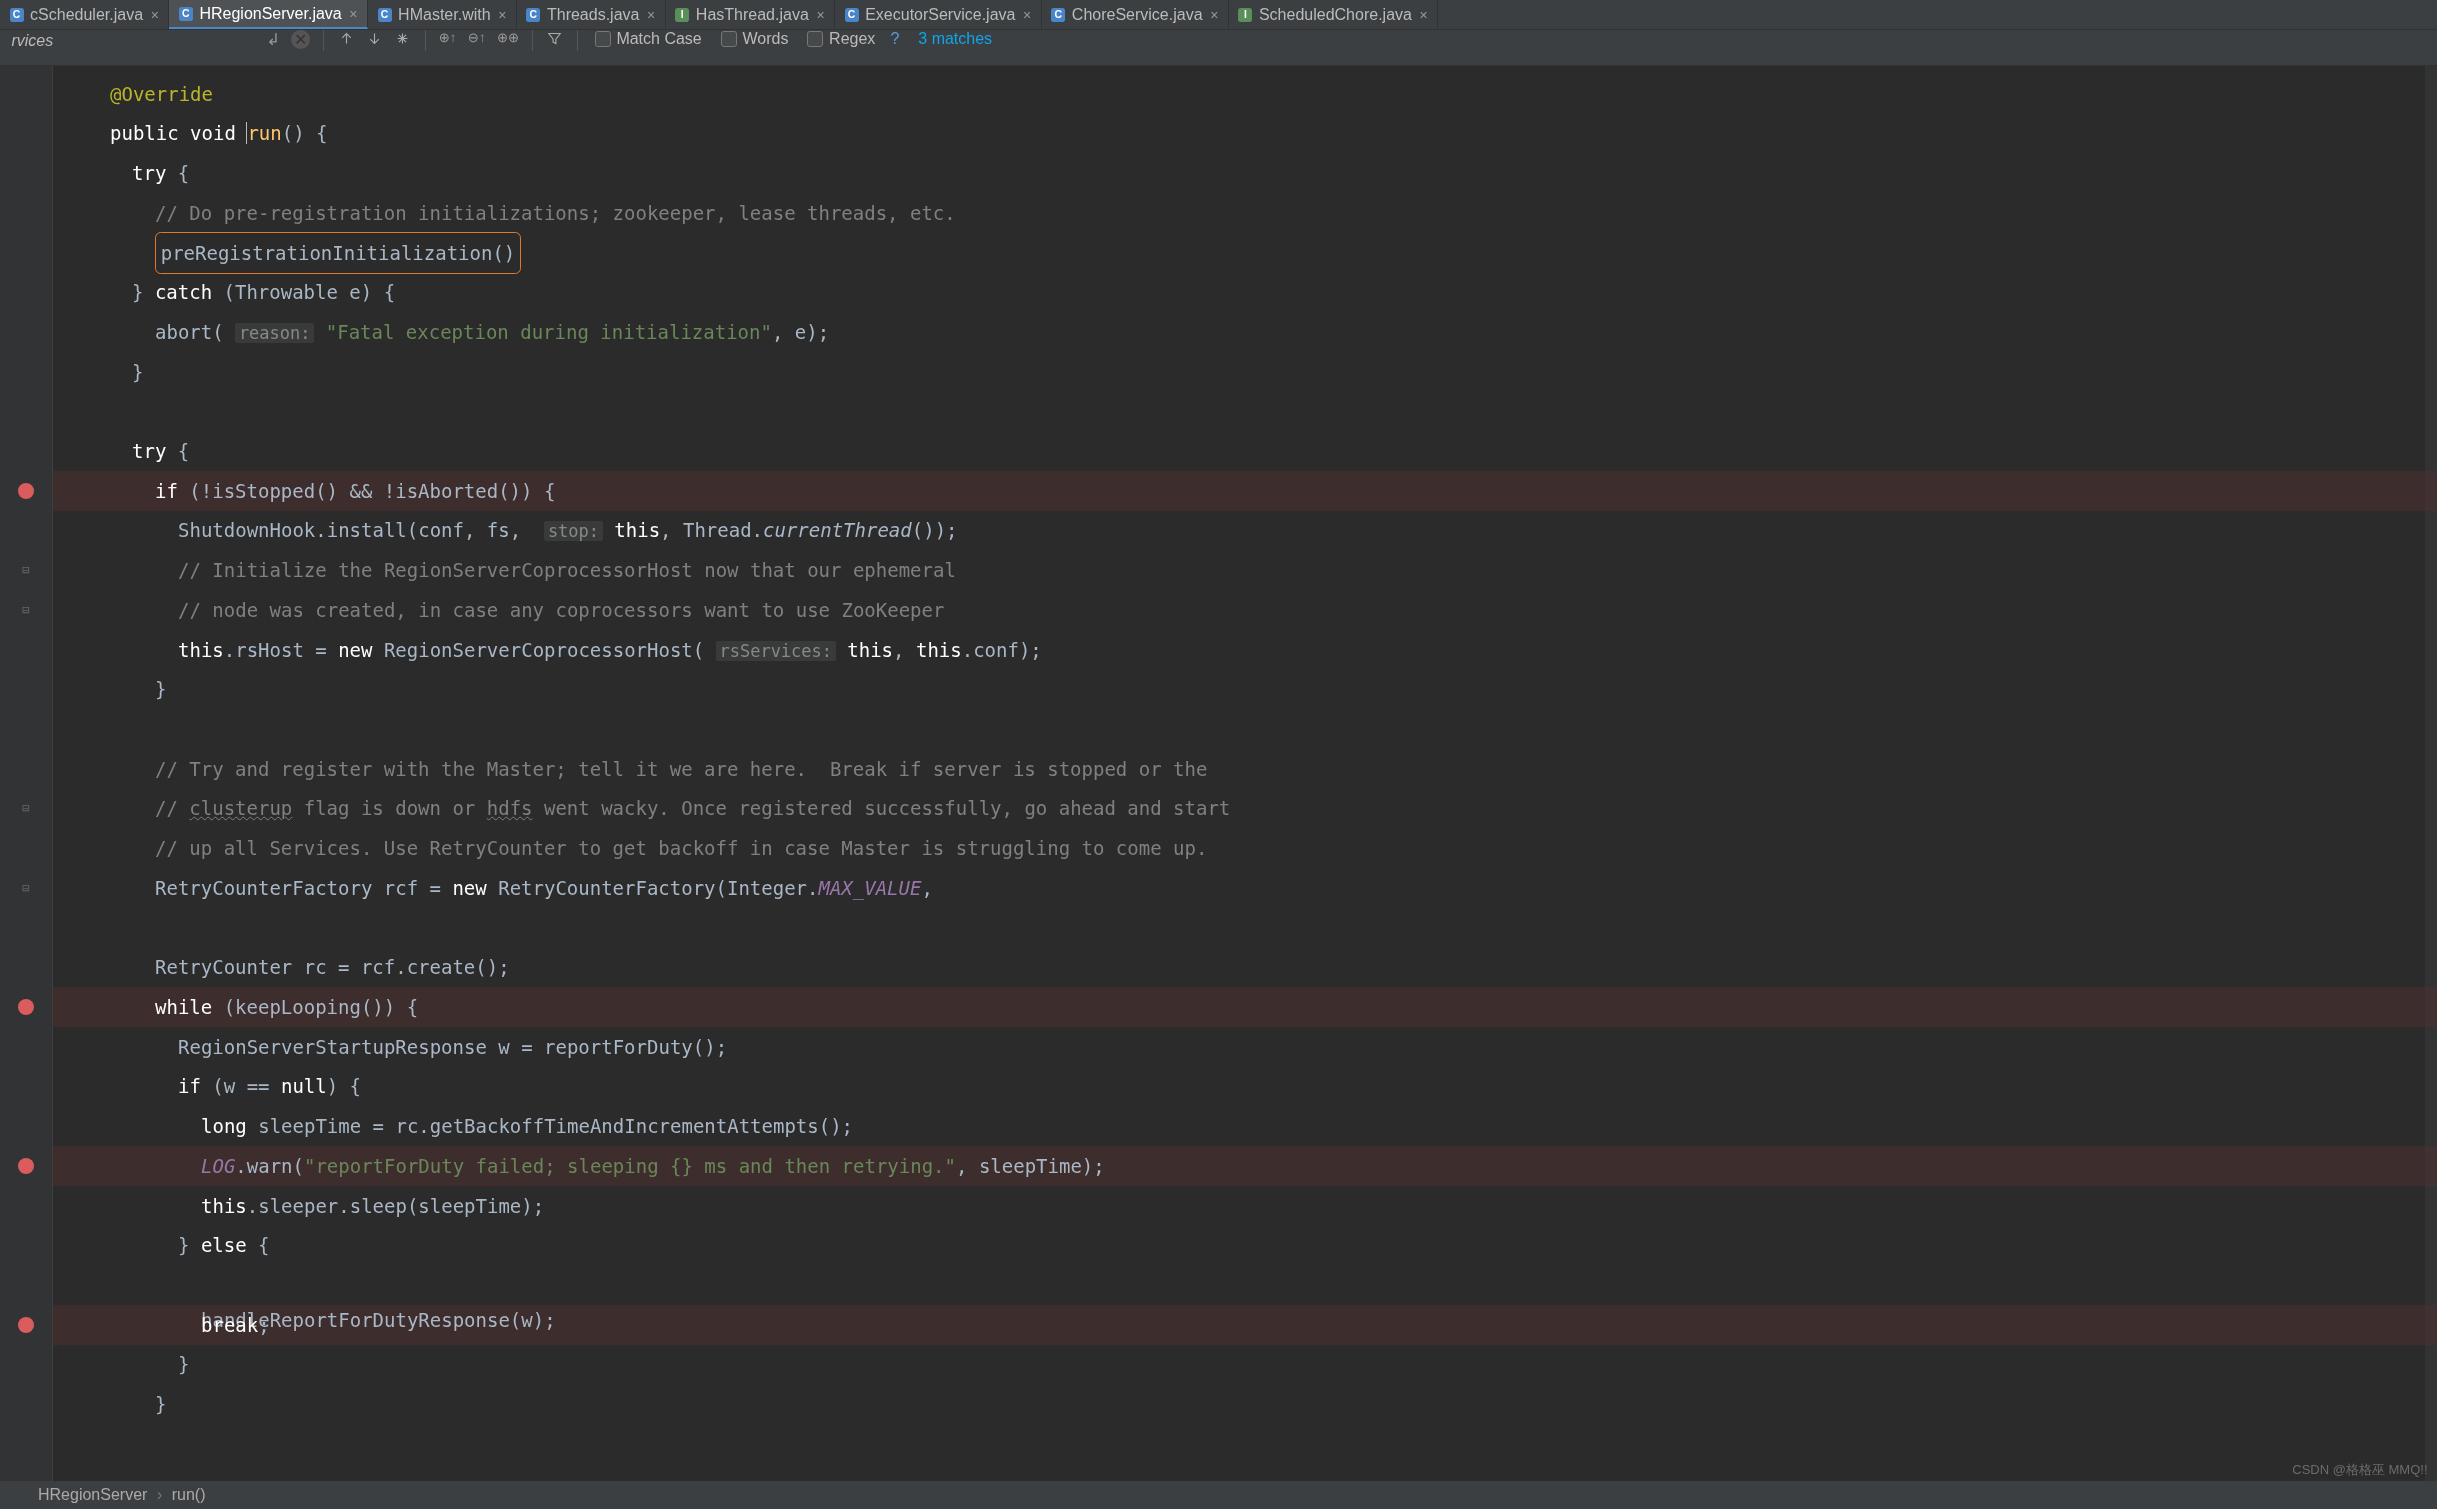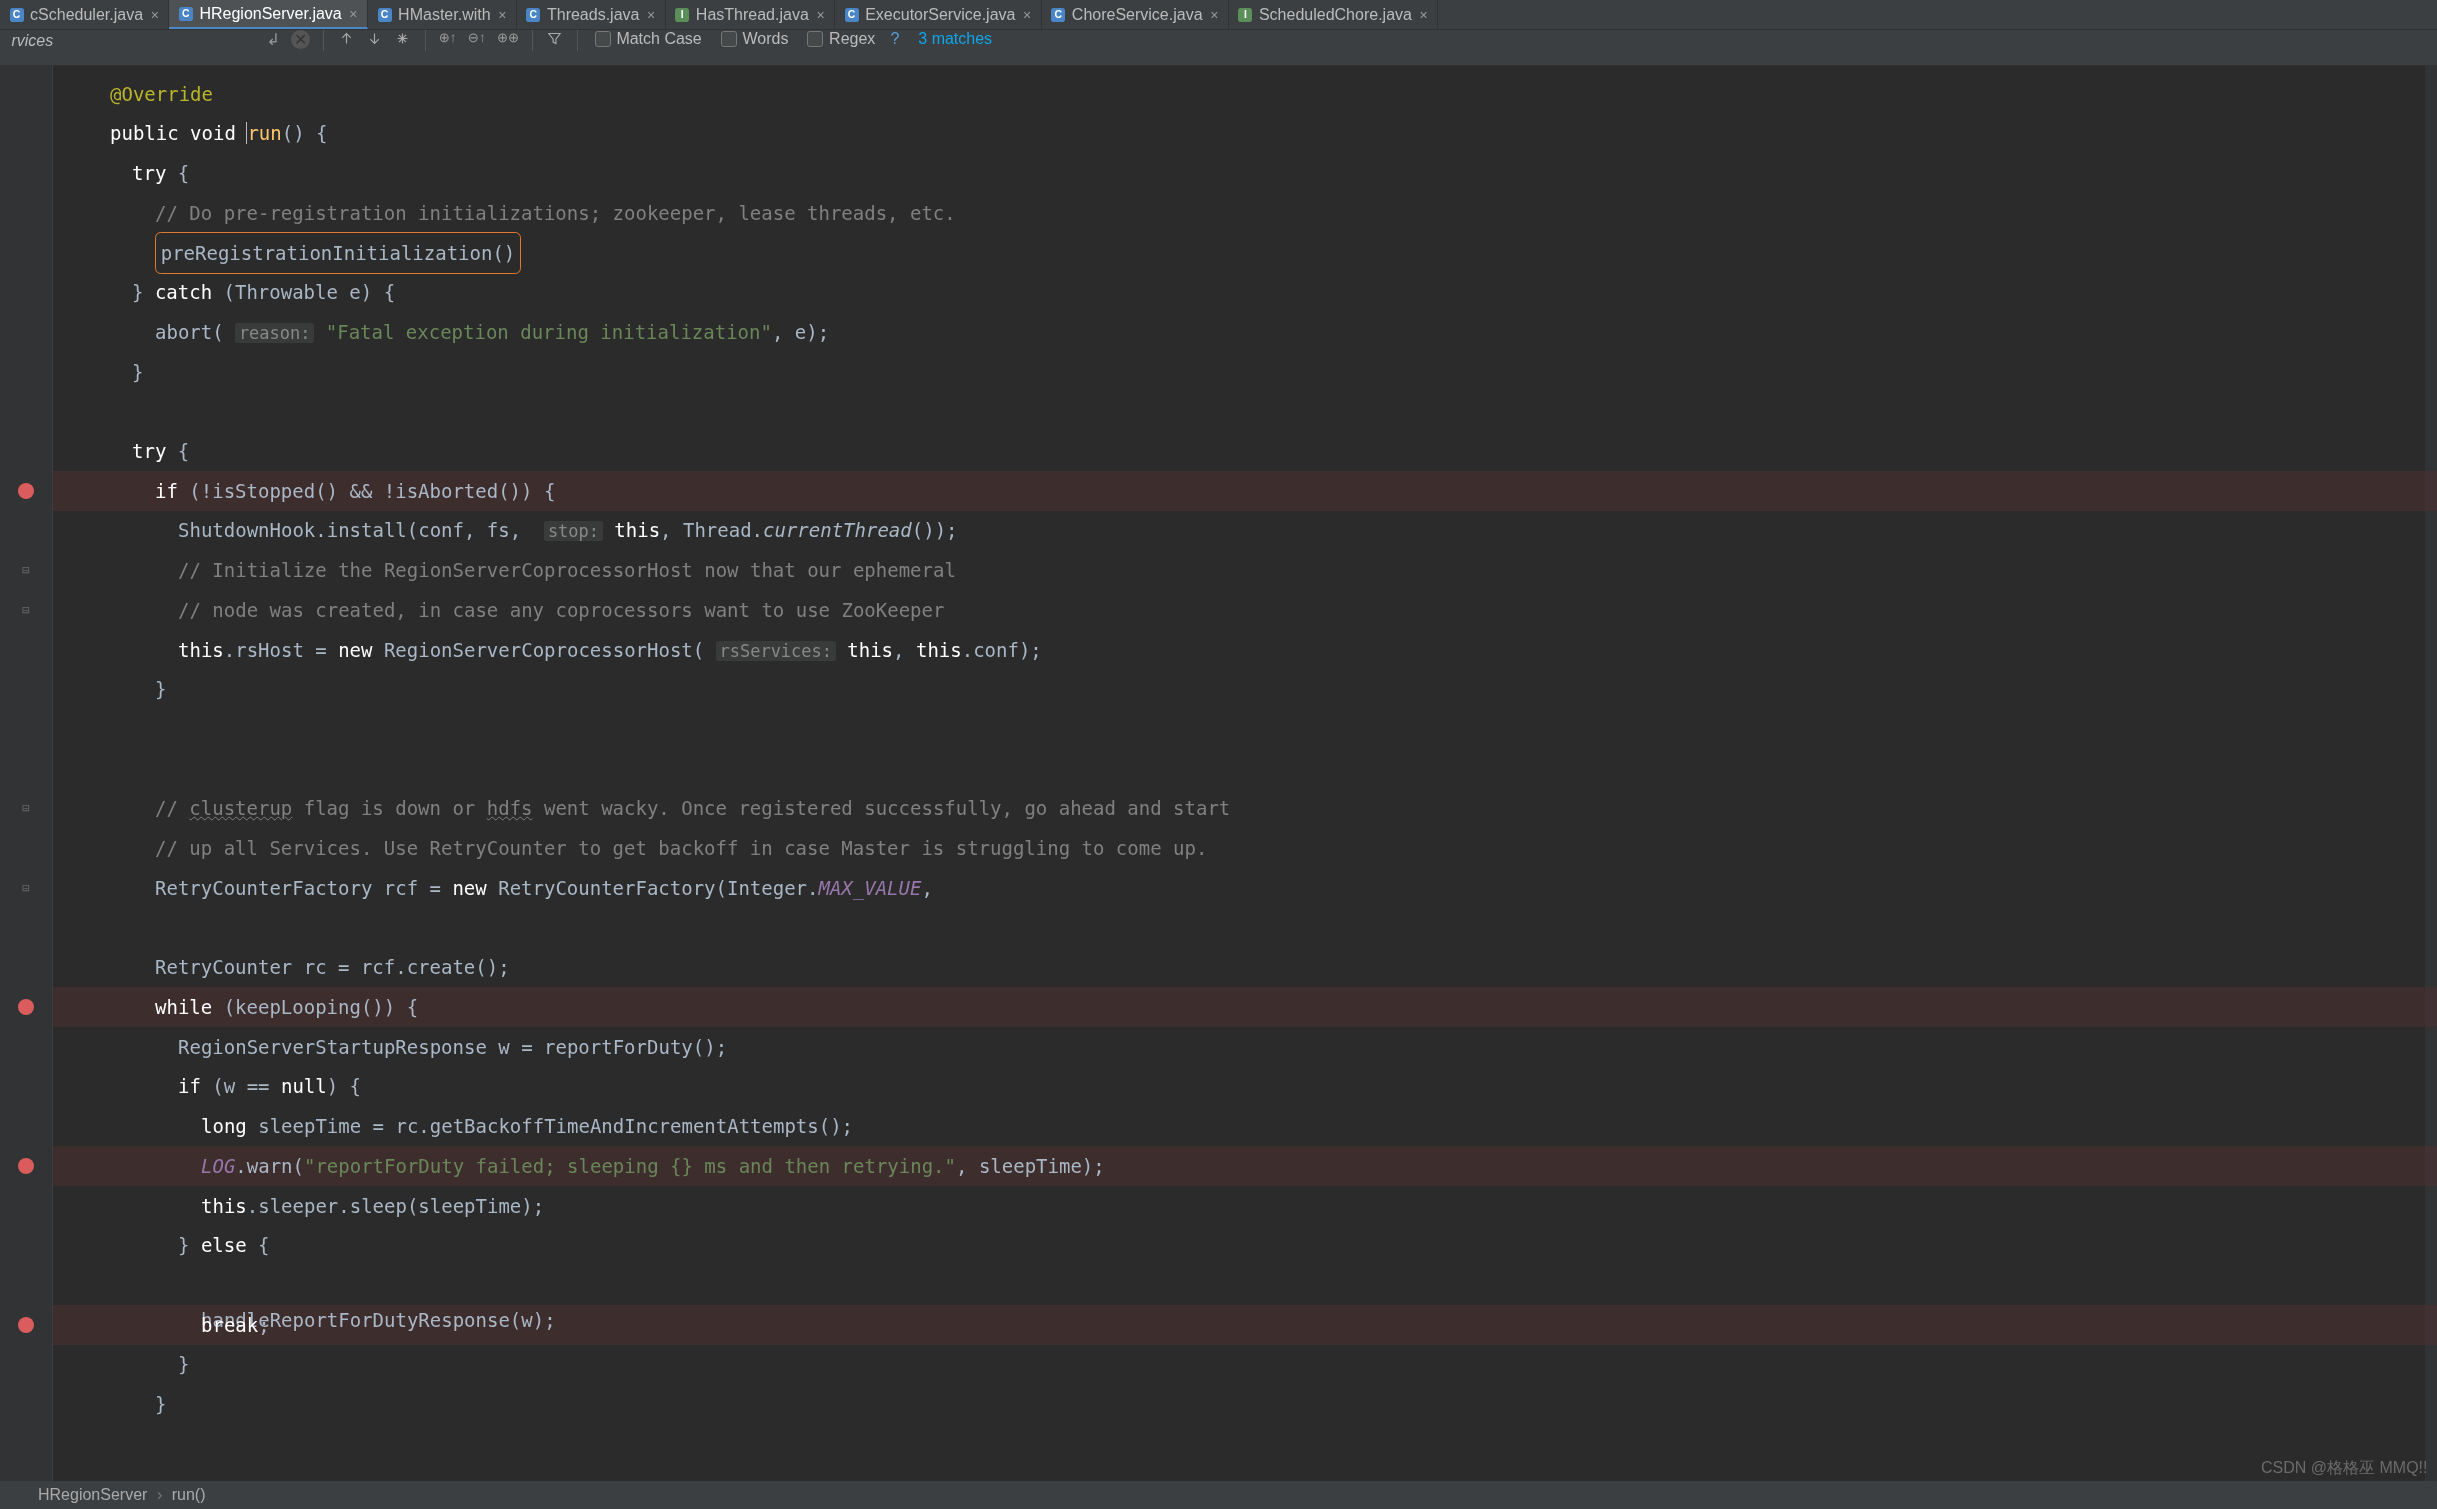--- a/index.html
+++ b/index.html
@@ -28,21 +28,21 @@
 .ln{position:absolute;left:0;white-space:pre;line-height:40px;height:40px}
 .hl{position:absolute;left:0;right:0;height:40px;background:rgba(82,48,48,0.5)}
 .an{color:#bbb529}.kw{color:#ffffff}.id{color:#a9b7c6}.mth{color:#ffc66d}
 .cm{color:#808080}.str{color:#6a8759}.num{color:#6897bb}
 .static{color:#9876aa;font-style:italic}.hint{background:#393b3b;color:#888;padding:0 3.8px;border-radius:1.9px;font-size:17px;font-style:normal}
 .box{border:1.9px solid #e0792f;border-radius:5.7px;padding:0 4.7px;display:inline-block}
 .wavy{text-decoration:underline wavy #808080;text-decoration-thickness:0.9px}
 .caret{border-left:1.9px solid #bbb;margin-left:-0.9px}
 .crumbs{position:absolute;bottom:0;left:0;right:0;height:28px;background:#3c3f41;display:flex;align-items:center;padding-left:38px;font-family:-apple-system,sans-serif;font-size:16px;color:#aaa}
 .cr-sep{margin:0 9.5px;color:#777}
-.wm{position:absolute;bottom:30px;right:9.5px;color:#6b6b6b;font-size:16px;font-family:sans-serif}
+.wm{position:absolute;bottom:30px;right:9.5px;color:#6b6b6b;font-size:13px;font-family:sans-serif}
 svg{width:17px;height:17px;fill:none;stroke:#aaa;stroke-width:1.6}
 </style>
 </head>
 <body>
 
 <div class="tabs">
   <div class="tab">
       <span class="ficon fj">C</span>
       <span>cScheduler.java</span>
       <span class="tab-x">×</span>
@@ -172,20 +172,21 @@
       <div class="ln" style="top: 206px; padding-left: 79px;"><span>} </span><span class="kw">catch</span><span> (Throwable e) {</span></div>
       <div class="ln" style="top: 246px; padding-left: 102px;"><span>abort( </span><span class="hint">reason:</span><span> </span><span class="str">"Fatal exception during initialization"</span><span>, e);</span></div>
       <div class="ln" style="top: 286px; padding-left: 79px;"><span>}</span></div>
       <div class="ln" style="top: 365px; padding-left: 79px;"><span class="kw">try</span><span> {</span></div>
       <div class="ln" style="top: 405px; padding-left: 102px;"><span class="kw">if</span><span> (!isStopped() &amp;&amp; !isAborted()) {</span></div>
       <div class="ln" style="top: 444px; padding-left: 125px;"><span>ShutdownHook.</span><span style="">install</span><span>(conf, fs,  </span><span class="hint">stop:</span><span> </span><span class="kw">this</span><span>, Thread.</span><span style="font-style:italic">currentThread</span><span>());</span></div>
       <div class="ln" style="top: 484px; padding-left: 125px;"><span class="cm">// Initialize the RegionServerCoprocessorHost now that our ephemeral</span></div>
       <div class="ln" style="top: 524px; padding-left: 125px;"><span class="cm">// node was created, in case any coprocessors want to use ZooKeeper</span></div>
       <div class="ln" style="top: 564px; padding-left: 125px;"><span class="kw">this</span><span>.rsHost = </span><span class="kw">new</span><span> RegionServerCoprocessorHost( </span><span class="hint">rsServices:</span><span> </span><span class="kw">this</span><span>, </span><span class="kw">this</span><span>.conf);</span></div>
       <div class="ln" style="top: 603px; padding-left: 102px;"><span>}</span></div>
+      <div class="ln" style="top: 683px; padding-left: 102px;"><span class="cm">// Try and register with the Master; tell it we are here.  Break if server is stopped or the</span></div>
       <div class="ln" style="top: 722px; padding-left: 102px;"><span class="cm">// <span class="wavy">clusterup</span> flag is down or <span class="wavy">hdfs</span> went wacky. Once registered successfully, go ahead and start</span></div>
       <div class="ln" style="top: 762px; padding-left: 102px;"><span class="cm">// up all Services. Use RetryCounter to get backoff in case Master is struggling to come up.</span></div>
       <div class="ln" style="top: 802px; padding-left: 102px;"><span>RetryCounterFactory rcf = </span><span class="kw">new</span><span> RetryCounterFactory(Integer.</span><span class="static">MAX_VALUE</span><span>,</span></div>
       <div class="ln" style="top: 881px; padding-left: 102px;"><span>RetryCounter rc = rcf.create();</span></div>
       <div class="ln" style="top: 921px; padding-left: 102px;"><span class="kw">while</span><span> (keepLooping()) {</span></div>
       <div class="ln" style="top: 961px; padding-left: 125px;"><span>RegionServerStartupResponse w = reportForDuty();</span></div>
       <div class="ln" style="top: 1000px; padding-left: 125px;"><span class="kw">if</span><span> (w == </span><span class="kw">null</span><span>) {</span></div>
       <div class="ln" style="top: 1040px; padding-left: 148px;"><span class="kw">long</span><span> sleepTime = rc.getBackoffTimeAndIncrementAttempts();</span></div>
       <div class="ln" style="top: 1080px; padding-left: 148px;"><span class="static">LOG</span><span>.warn(</span><span class="str">"reportForDuty failed; sleeping {} ms and then retrying."</span><span>, sleepTime);</span></div>
       <div class="ln" style="top: 1120px; padding-left: 148px;"><span class="kw">this</span><span>.sleeper.sleep(sleepTime);</span></div>

